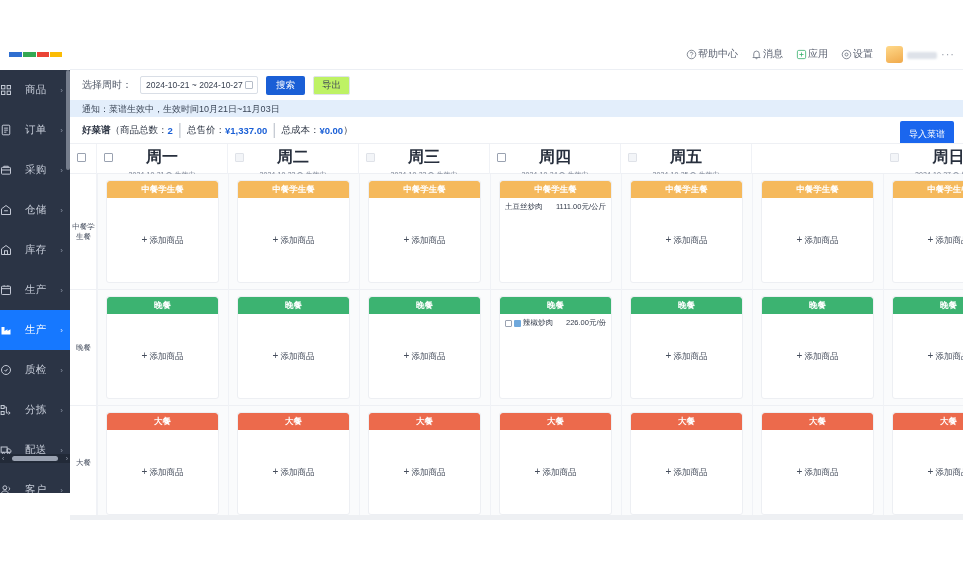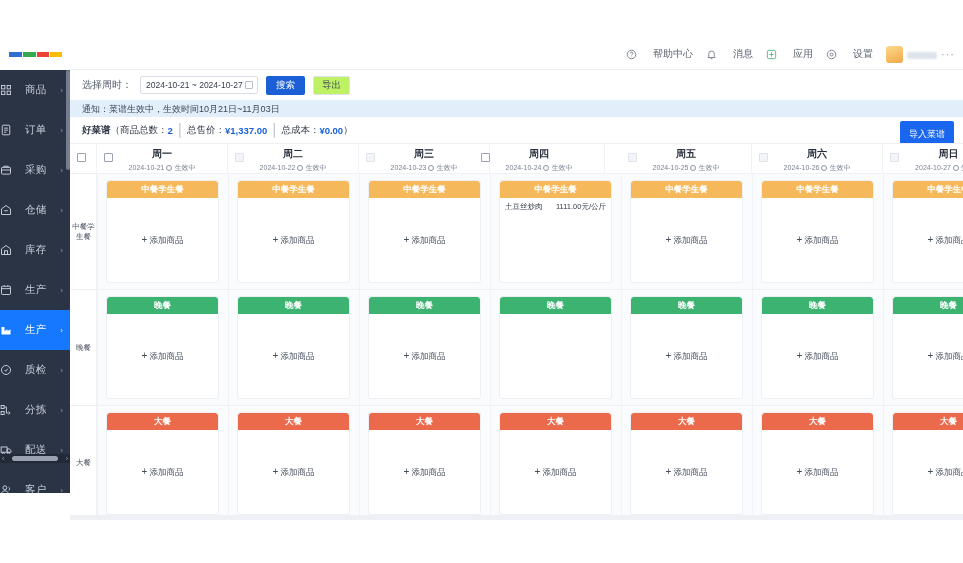--- a/index.html
+++ b/index.html
@@ -45,21 +45,21 @@
   .iot-banner .cloud { position:absolute; right:2px; top:5px; width:18px; height:16px;
                        background:#7fd0ff; border-radius:4px; transform:skewX(-8deg); opacity:.85; }
 
   
   .header { position:absolute; left:70px; top:38px; width:893px; height:32px;
             background:#ffffff; border-bottom:1px solid #eceff4; }
   .breadcrumb { position:absolute; left:12px; top:10px; font-size:10px; color:#8a909c; white-space:nowrap; }
   .breadcrumb .sep { margin:0 5px; color:#c2c7d0; }
   .breadcrumb .cur { color:#323a49; font-weight:bold; }
   .hdr-right { position:absolute; right:8px; top:0; height:32px; display:flex; align-items:center; gap:13px; }
-  .hdr-item { display:flex; align-items:center; gap:16px; font-size:10px; color:#5a6170; white-space:nowrap; }
+  .hdr-item { display:flex; align-items:center; gap:1px; font-size:10px; color:#5a6170; white-space:nowrap; }
   .hdr-item svg { width:11px; height:11px; display:block; }
   .avatar-wrap { display:flex; align-items:center; gap:4px; }
   .avatar { width:17px; height:17px; border-radius:3px;
             background:linear-gradient(160deg,#ffd98a,#f0a94b); }
   .blur-name { width:52px; height:9px; background:#d5dae2; border-radius:2px; filter:blur(1.1px); }
   .blur-name2 { width:30px; height:7px; background:#dee2e9; border-radius:2px; filter:blur(1.1px); margin-top:2px; }
   .dots { font-size:11px; color:#9aa0ab; letter-spacing:1px; }
 
   
   .toolbar { position:absolute; left:70px; top:70px; width:893px; height:30px; background:#fff;
@@ -88,21 +88,21 @@
                 background:#1a66ee; color:#fff; font-size:9px; border:none; border-radius:2px;
                 display:flex; align-items:center; }
 
   
   .grid-head { position:absolute; left:70px; top:143px; width:893px; height:31px;
                background:#fff; border-top:1px solid #eef0f4; border-bottom:1px solid #eef0f4; }
   .gh-cell { position:absolute; top:0; height:31px; border-right:1px solid #f0f2f6; }
   .gh-check { position:absolute; left:7px; top:9px; width:9px; height:9px;
               border:1px solid #9aa2b1; border-radius:1px; background:#fff; }
   .gh-check.dim { border-color:#dfe2e8; background:#f3f5f8; }
-  .gh-day { text-align:center; font-size:10px; color:#272f3d; font-weight:bold; margin-top:3px; }
+  .gh-day { text-align:center; font-size:16px; color:#272f3d; font-weight:bold; margin-top:3px; }
   .gh-sub { text-align:center; font-size:7px; color:#7b8393; margin-top:2px; white-space:nowrap; }
   .gh-sub .clk { display:inline-block; width:6px; height:6px; border:1px solid #8d95a4;
                  border-radius:50%; vertical-align:-1px; margin-right:2px; }
 
   
   .grid-body { position:absolute; left:70px; top:174px; width:893px; height:346px; background:#fafbfc; overflow:hidden; }
   .rowlabel-col { position:absolute; left:0; top:0; width:27px; height:346px; background:#fff;
                   border-right:1px solid #f0f2f6; }
   .rowlabel { position:absolute; left:0; width:27px; display:flex; align-items:center; justify-content:center;
               font-size:7.5px; color:#4b5363; text-align:center; }
@@ -379,41 +379,33 @@
       </div>
     </div>
     <div class="gh-cell" style="left:289px;width:131px;">
       <span class="gh-check dim"></span>
       <div class="gh-day">周三</div>
       <div class="gh-sub">
         <span>2024-10-23</span>
         <span class="clk"></span><span>生效中</span>
       </div>
     </div>
-    <div class="gh-cell" style="left:404px;width:131px;">
+    <div class="gh-cell" style="left:420px;width:131px;">
       <span class="gh-check"></span>
       <div class="gh-day">周四</div>
       <div class="gh-sub">
         <span>2024-10-24</span>
         <span class="clk"></span><span>生效中</span>
       </div>
     </div>
     <div class="gh-cell" style="left:551px;width:131px;">
       <span class="gh-check dim"></span>
       <div class="gh-day">周五</div>
       <div class="gh-sub">
         <span>2024-10-25</span>
-        <span class="clk"></span><span>生效中</span>
-      </div>
-    </div>
-    <div class="gh-cell" style="left:682px;width:131px;">
-      <span class="gh-check dim"></span>
-      <div class="gh-day">周六</div>
-      <div class="gh-sub">
-        <span>2024-10-26</span>
         <span class="clk"></span><span>生效中</span>
       </div>
     </div>
     <div class="gh-cell" style="left:813px;width:131px;border-right:none;overflow:hidden;">
       <span class="gh-check dim"></span>
       <div class="gh-day">周日</div>
       <div class="gh-sub">
         <span>2024-10-27</span>
         <span class="clk"></span><span>生效中</span>
       </div>
@@ -498,20 +490,30 @@
       </div>
     </div>
     <div class="card" style="left:298px;top:122px;width:113px;height:103px;">
       <div class="card-head" style="background:#3cb371;">晚餐</div>
       <div class="card-body">
         <div class="card-add"><span class="pl">+</span><span>添加商品</span></div>
       </div>
     </div>
     <div class="card" style="left:429px;top:122px;width:113px;height:103px;">
       <div class="card-head" style="background:#3cb371;">晚餐</div>
+      <div class="card-body">
+        <div class="dish-row">
+          <span class="dish-name">
+            <span class="dish-cb"></span>
+            <span class="dish-ico"></span>
+            <span>辣椒炒肉</span>
+          </span>
+          <span class="dish-price">226.00元/份</span>
+        </div>
+      </div>
     </div>
     <div class="card" style="left:560px;top:122px;width:113px;height:103px;">
       <div class="card-head" style="background:#3cb371;">晚餐</div>
       <div class="card-body">
         <div class="card-add"><span class="pl">+</span><span>添加商品</span></div>
       </div>
     </div>
     <div class="card" style="left:691px;top:122px;width:113px;height:103px;">
       <div class="card-head" style="background:#3cb371;">晚餐</div>
       <div class="card-body">

